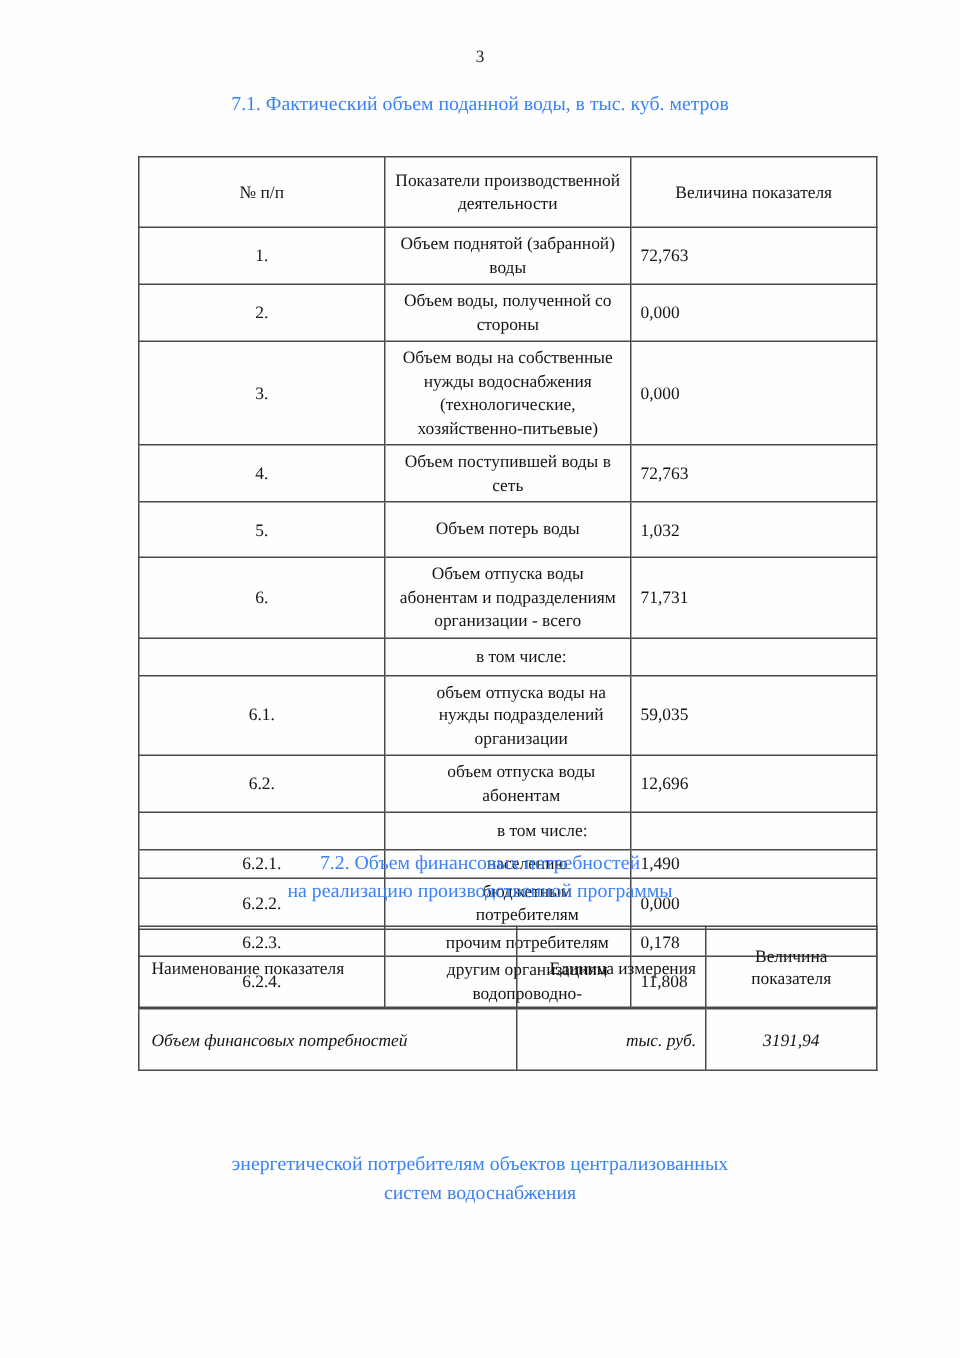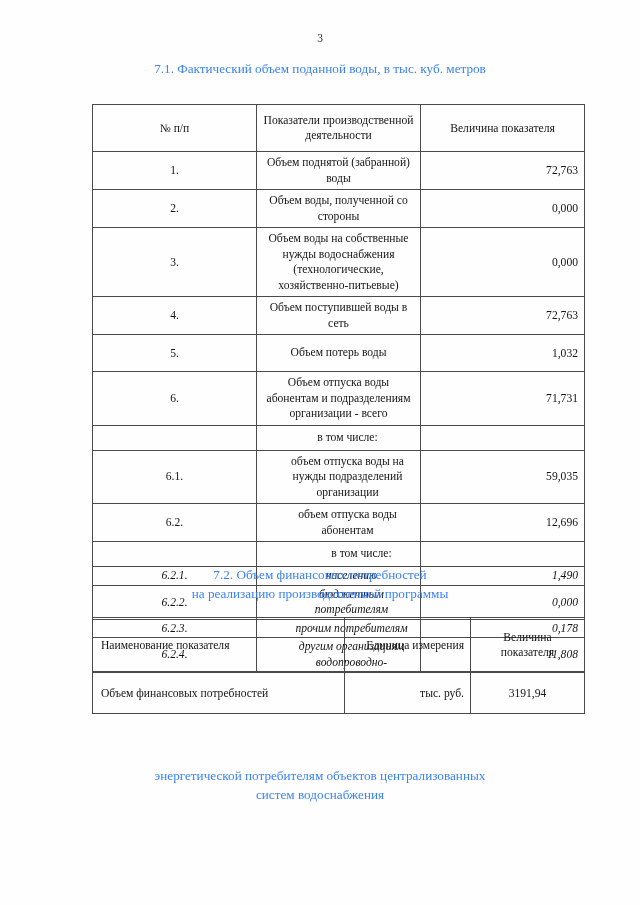--- a/index.html
+++ b/index.html
@@ -78,45 +78,45 @@
   }
   #table-volume td.c-num {
     text-align: center;
     width: 53px;
   }
   #table-volume td.c-name {
     text-align: center;
     line-height: 15.5px;
   }
   #table-volume td.c-val {
-    text-align: right;
+    text-align: left;
     width: 113px;
   }
   #table-volume tr.r-tall td { height: 30px; }
   #table-volume tr.r-short td { height: 18px; }
   #table-volume tr.r-multi td { height: 52px; }
   #table-volume tr.r-two td { height: 34px; }
-  #table-volume tr.r-tight td { height: 15px; padding-top: 1px; padding-bottom: 1px; font-style: italic; }
+  #table-volume tr.r-tight td { height: 15px; padding-top: 1px; padding-bottom: 1px; }
 
   .indent-1 { padding-left: 24px !important; }
   .indent-2 { padding-left: 32px !important; }
   .indent-3 { padding-left: 52px !important; }
 
   
   #table-finance {
     left: 92px;
     top: 617px;
     width: 493px;
   }
   #table-finance th {
     text-align: center;
     line-height: 15px;
   }
   #table-finance tr.r-head th { height: 48px; }
-  #table-finance tr.r-body td { height: 34px; }
+  #table-finance tr.r-body td { height: 34px; font-style: italic; }
   #table-finance .f-name { width: 237px; text-align: left; padding-left: 8px; }
   #table-finance .f-unit { width: 113px; text-align: right; }
   #table-finance .f-val  { text-align: center; }
   #table-finance .f-name-h { }
 </style>
 </head>
 <body>
 
 <div class="page">
 

